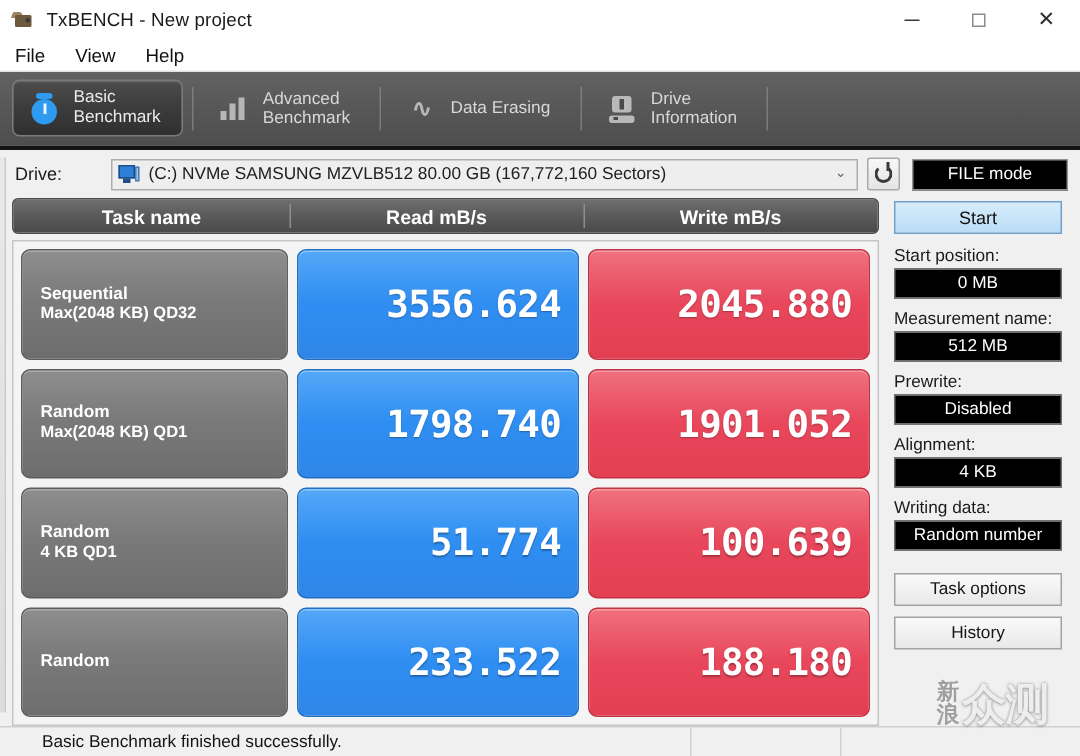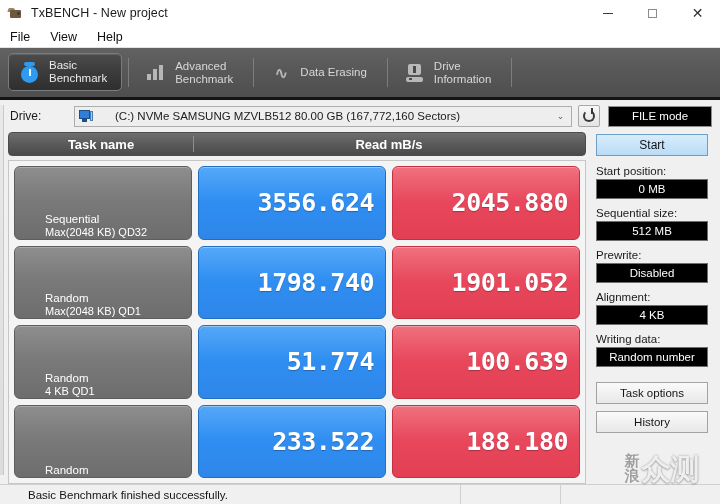--- a/index.html
+++ b/index.html
@@ -228,21 +228,20 @@
   }
   .drive-combo {
     flex: 1 1 auto;
     height: 21px;
     background: #eeeeee;
     border: 1px solid #adadad;
     display: flex;
     align-items: center;
     padding: 0 2px 0 4px;
     position: relative;
-    gap: 16px;
   }
   .drive-combo-icon {
     width: 15px; height: 13px;
     position: relative;
     margin-right: 5px;
     flex: 0 0 auto;
   }
   .drive-combo-icon .m-screen {
     position: absolute; left: 0; top: 0;
     width: 11px; height: 9px;
@@ -373,23 +372,24 @@
     flex: 1 1 0;
     min-height: 0;
   }
   .cell-task {
     flex: 0 0 178px;
     background: linear-gradient(180deg,#8e8e8e 0%, #7a7a7a 45%, #6d6d6d 100%);
     border: 1px solid #5d5d5d;
     border-radius: 6px;
     display: flex;
     flex-direction: column;
-    justify-content: flex-end;
-    padding-left: 30px;
+    justify-content: center;
+    padding-left: 12px;
     box-shadow: inset 0 1px 0 rgba(255,255,255,0.25);
+    font-weight: bold;
   }
   .task-l1 {
     font-size: 11.5px;
     color: #ffffff;
     line-height: 13px;
     white-space: nowrap;
   }
   .task-l2 {
     font-size: 11px;
     color: #ffffff;
@@ -634,20 +634,21 @@
     </div>
     <div class="filemode-btn">FILE mode</div>
   </div>
 
   <div class="body-split">
 
     <div class="results-pane">
       <div class="results-header">
         <div class="rh-cell rh-task">Task name</div>
         <div class="rh-cell rh-read">Read mB/s</div>
+        <div class="rh-cell rh-write">Write mB/s</div>
       </div>
 
       <div class="results-list">
 
         <div class="result-row">
           <div class="cell-task">
             <div class="task-l1">Sequential</div>
             <div class="task-l2">Max(2048 KB) QD32</div>
           </div>
           <div class="cell-val cell-read">3556.624</div>
@@ -682,21 +683,21 @@
 
       </div>
     </div>
 
     <div class="options-pane">
       <div class="start-btn">Start</div>
 
       <div class="opt-label">Start position:</div>
       <div class="opt-value">0 MB</div>
 
-      <div class="opt-label">Sequential size:</div>
+      <div class="opt-label">Measurement name:</div>
       <div class="opt-value">512 MB</div>
 
       <div class="opt-label">Prewrite:</div>
       <div class="opt-value">Disabled</div>
 
       <div class="opt-label">Alignment:</div>
       <div class="opt-value">4 KB</div>
 
       <div class="opt-label">Writing data:</div>
       <div class="opt-value">Random number</div>

